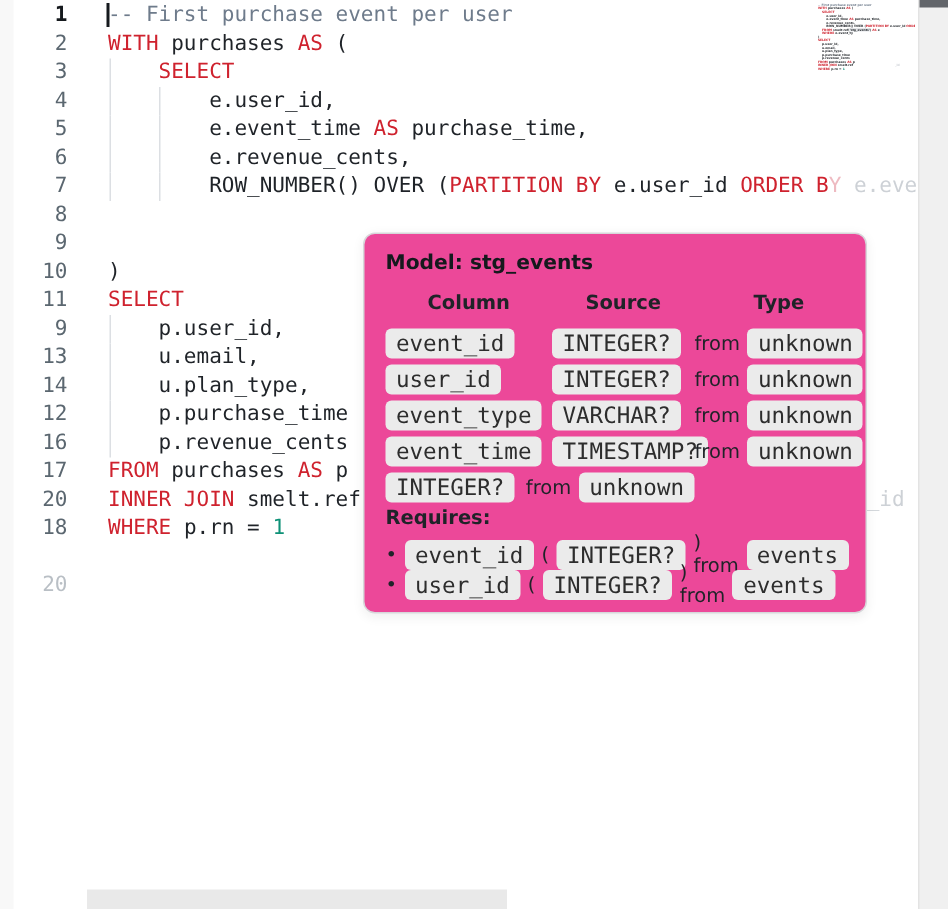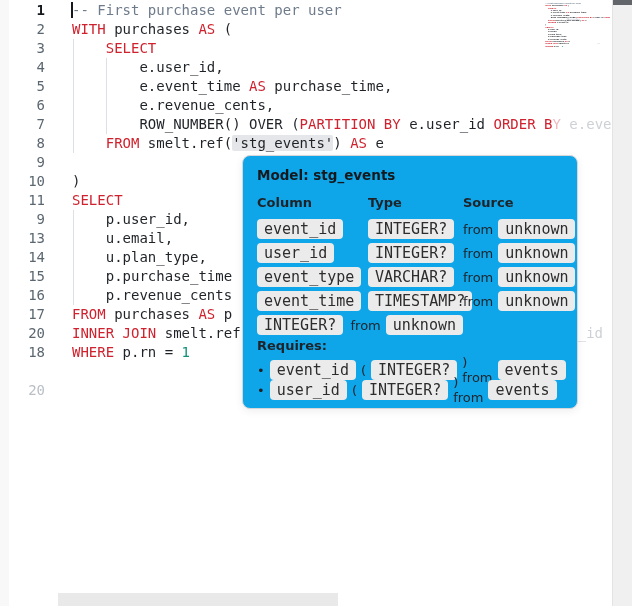--- a/index.html
+++ b/index.html
@@ -39,26 +39,26 @@
 
   
   .vscrollbar{position:absolute;right:0;top:0;width:20px;height:100%;
       background:#f0f0f0;border-left:1px solid #e3e3e3;box-sizing:border-box;}
   .vthumb{position:absolute;top:0;left:0;right:0;height:5px;background:#62656a;}
   .hscrollbar{position:absolute;left:0;bottom:0;height:13px;right:20px;}
   .hthumb{position:absolute;left:58px;top:0;width:280px;height:13px;background:#e9e9e9;}
 
   
   .tooltip{position:absolute;left:242px;top:155px;width:336px;box-sizing:border-box;
-      background:#0ea5e9;border:1px solid #d7d7da;border-radius:8px;
+      background:#ec4899;border:1px solid #d7d7da;border-radius:8px;
       box-shadow:0 2px 8px rgba(0,0,0,.07);padding:11px 28px 8px 14px;
       font-size:13px;color:#1f2328;}
   .tt-title{font-weight:bold;font-size:13.5px;color:#15191d;margin-bottom:9px;}
   .tt-grid{display:grid;grid-template-columns:111px 95px 1fr;align-items:center;}
-  .tt-grid .hdr{font-weight:bold;height:25px;line-height:22px;}
+  .tt-grid .hdr{font-weight:bold;text-align:center;height:25px;line-height:22px;}
   .tt-cell{height:24px;display:flex;align-items:center;}
   .tt-cell.src{justify-content:flex-end;gap:5px;}
   .chip{font-family:"DejaVu Sans Mono",monospace;font-size:15px;
       background:#ebebeb;color:#2d2d2d;padding:1px 7px;border-radius:4px;
       white-space:nowrap;}
   .tt-requires{font-weight:bold;margin-top:1px;margin-bottom:7px;}
   .tt-bullet{display:flex;align-items:center;gap:5px;height:20px;}
   .tt-bullet .dot{width:14px;text-align:center;}
 </style>
 </head>
@@ -69,28 +69,28 @@
 
   <div class="code-pane">
     <div class="code-lines" id="code-lines">
         <div class="line"><div class="gutter active">1</div><div class="content"><span class="com">-- First purchase event per user</span></div></div>
         <div class="line"><div class="gutter">2</div><div class="content"><span class="kw">WITH</span><span class="def"> purchases </span><span class="kw">AS</span><span class="def"> (</span></div></div>
         <div class="line"><div class="gutter">3</div><div class="content"><i class="guide" style="left: 1px;"></i><span class="def">    </span><span class="kw">SELECT</span></div></div>
         <div class="line"><div class="gutter">4</div><div class="content"><i class="guide" style="left: 1px;"></i><i class="guide" style="left: 34px;"></i><span class="def">        e.user_id,</span></div></div>
         <div class="line"><div class="gutter">5</div><div class="content"><i class="guide" style="left: 1px;"></i><i class="guide" style="left: 34px;"></i><span class="def">        e.event_time </span><span class="kw">AS</span><span class="def"> purchase_time,</span></div></div>
         <div class="line"><div class="gutter">6</div><div class="content"><i class="guide" style="left: 1px;"></i><i class="guide" style="left: 34px;"></i><span class="def">        e.revenue_cents,</span></div></div>
         <div class="line"><div class="gutter">7</div><div class="content"><i class="guide" style="left: 1px;"></i><i class="guide" style="left: 34px;"></i><span class="def">        ROW_NUMBER() OVER (</span><span class="kw">PARTITION BY</span><span class="def"> e.user_id </span><span class="kw">ORDER B</span><span class="kwfade">Y</span><span class="def"> </span><span class="fade">e.even</span></div></div>
-        <div class="line"><div class="gutter">8</div><div class="content"><i class="guide" style="left: 1px;"></i><span class="def">    </span><span class="kw">FROM</span><span class="def"> smelt.ref(</span><span class="hl">'stg_events'</span><span class="def">) </span><span class="kw">AS</span><span class="def"> e</span></div></div>
+        <div class="line"><div class="gutter">8</div></div>
         <div class="line"><div class="gutter">9</div></div>
         <div class="line"><div class="gutter">10</div><div class="content"><span class="def">)</span></div></div>
         <div class="line"><div class="gutter">11</div><div class="content"><span class="kw">SELECT</span></div></div>
         <div class="line"><div class="gutter">9</div><div class="content"><i class="guide" style="left: 1px;"></i><span class="def">    p.user_id,</span></div></div>
         <div class="line"><div class="gutter">13</div><div class="content"><i class="guide" style="left: 1px;"></i><span class="def">    u.email,</span></div></div>
         <div class="line"><div class="gutter">14</div><div class="content"><i class="guide" style="left: 1px;"></i><span class="def">    u.plan_type,</span></div></div>
-        <div class="line"><div class="gutter">15</div><div class="content"><i class="guide" style="left: 1px;"></i><span class="def">    p.purchase_time </span></div></div>
+        <div class="line"><div class="gutter">12</div><div class="content"><i class="guide" style="left: 1px;"></i><span class="def">    p.purchase_time </span></div></div>
         <div class="line"><div class="gutter">16</div><div class="content"><i class="guide" style="left: 1px;"></i><span class="def">    p.revenue_cents </span></div></div>
         <div class="line"><div class="gutter">17</div><div class="content"><span class="kw">FROM</span><span class="def"> purchases </span><span class="kw">AS</span><span class="def"> p</span></div></div>
         <div class="line"><div class="gutter">20</div><div class="content"><span class="kw">INNER JOIN</span><span class="def"> smelt.ref</span><span class="hidden-seg">                                        </span><span class="fade">_id</span></div></div>
         <div class="line"><div class="gutter">18</div><div class="content"><span class="kw">WHERE</span><span class="def"> p.rn = </span><span class="num">1</span></div></div>
         <div class="line"><div class="gutter dim">20</div><div class="content"></div></div>
       </div>
     <div class="cursor"></div>
   </div>
 
   <div class="minimap">
@@ -122,22 +122,22 @@
     <div class="vthumb"></div>
   </div>
   <div class="hscrollbar">
     <div class="hthumb"></div>
   </div>
 
   <div class="tooltip">
     <div class="tt-title">Model: stg_events</div>
     <div class="tt-grid">
       <div class="hdr">Column</div>
+      <div class="hdr">Source</div>
       <div class="hdr">Type</div>
-      <div class="hdr">Source</div>
 
     <div class="tt-cell">
           <span class="chip">event_id</span>
         </div>
         <div class="tt-cell">
           <span class="chip">INTEGER?</span>
         </div>
         <div class="tt-cell src">
           <span>from</span>
           <span class="chip">unknown</span>

